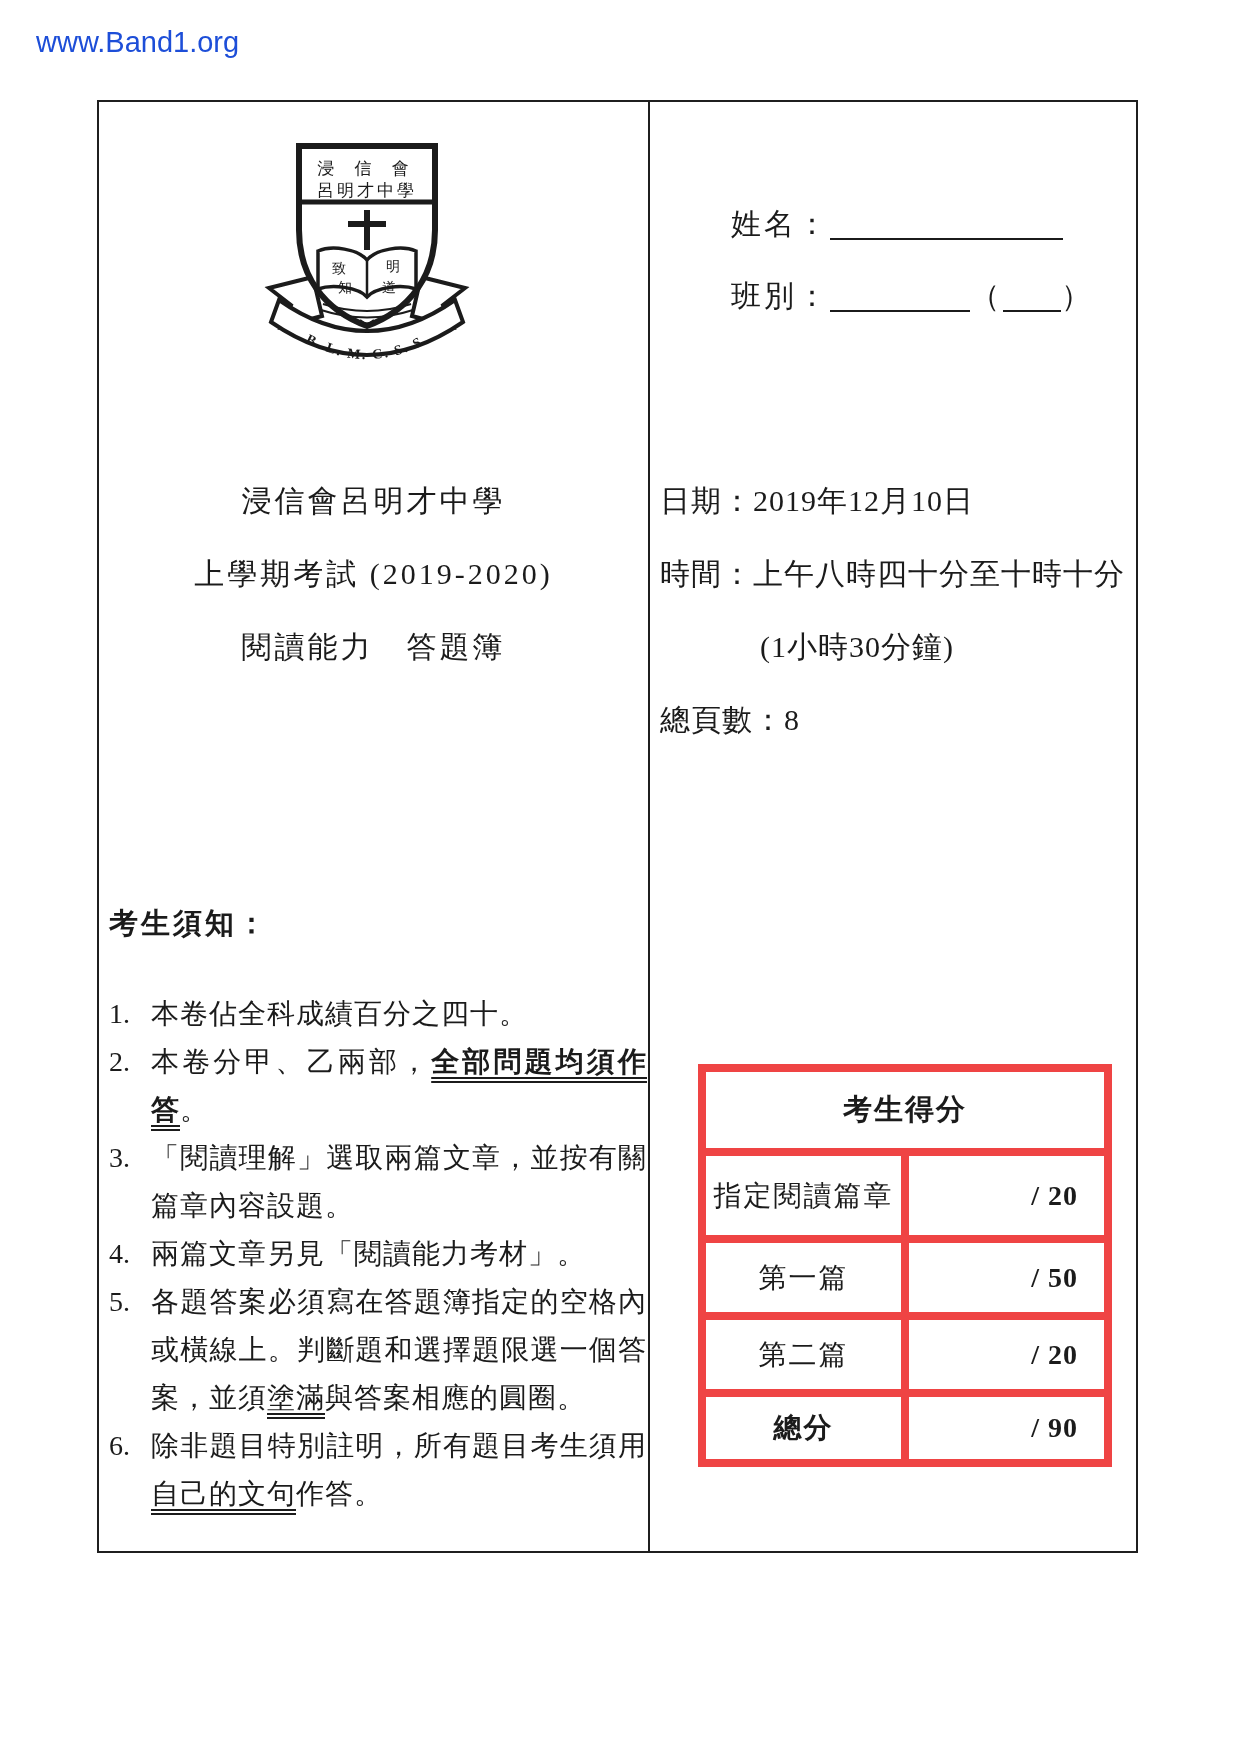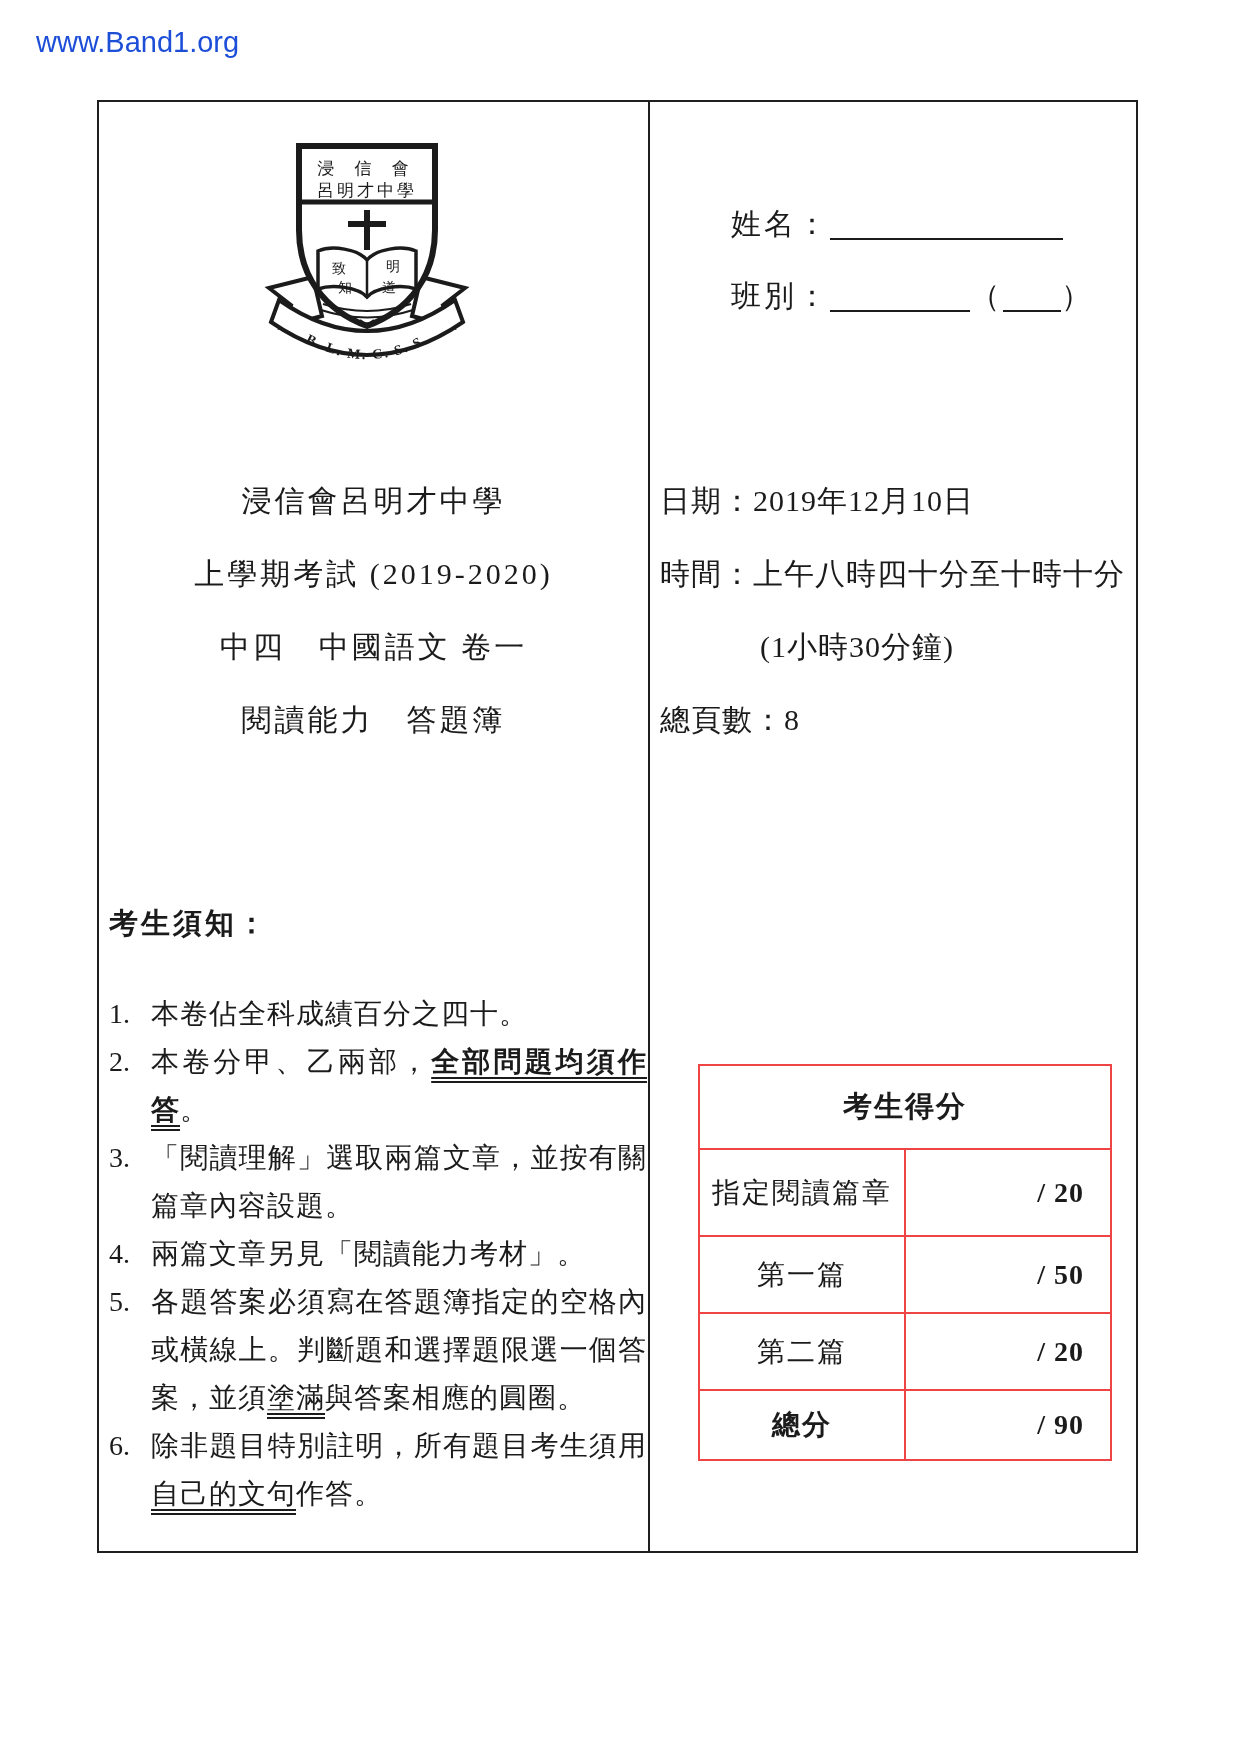--- a/index.html
+++ b/index.html
@@ -51,21 +51,21 @@
   .item .num { width:42px; flex:none; font-family:"Liberation Serif",serif; }
   .item .txt { flex:1; text-align:justify; letter-spacing:1px; }
   .seg-u  { text-decoration:underline double; text-underline-offset:6px; }
   .seg-bu { font-weight:bold; text-decoration:underline double; text-underline-offset:6px; }
   
   .score-table {
     position:absolute; left:599px; top:962px; width:414px;
     border-collapse:collapse; table-layout:fixed;
   }
   .score-table td {
-    border:2px solid #ef4444; font-size:28px; letter-spacing:2px;
+    border:8px solid #ef4444; font-size:28px; letter-spacing:2px;
     text-align:center; vertical-align:middle;
   }
   .score-table .hdr  { height:84px; font-weight:bold; font-size:29px; }
   .score-table .r1 td { height:87px;margin-top:33px; }
   .score-table .r2 td { height:77px; }
   .score-table .r3 td { height:77px;margin-top:48px; }
   .score-table .r4 td { height:70px;font-family:Liberation Serif, serif; }
   .score-table .score {
     text-align:right; padding-right:26px; font-weight:bold; letter-spacing:1px;
     font-family:"Liberation Serif",serif;
@@ -124,21 +124,20 @@
         <span>姓名：</span><span class="blank name"></span>
       </div>
       <div class="field-row">
         <span>班別：</span><span class="blank cls"></span><span>（</span><span class="blank clsno"></span><span>）</span>
       </div>
     </div>
 
     <div class="titles">
       <div class="t-line">浸信會呂明才中學</div>
       <div class="t-line">上學期考試 (2019-2020)</div>
-      <div class="t-line">中四　中國語文 卷一</div>
       <div class="t-line">閱讀能力　答題簿</div>
     </div>
 
     <div class="info">
       <div class="i-line">日期：2019年12月10日</div>
       <div class="i-line">時間：上午八時四十分至十時十分</div>
       <div class="i-line indent">(1小時30分鐘)</div>
       <div class="i-line">總頁數：8</div>
     </div>
 

